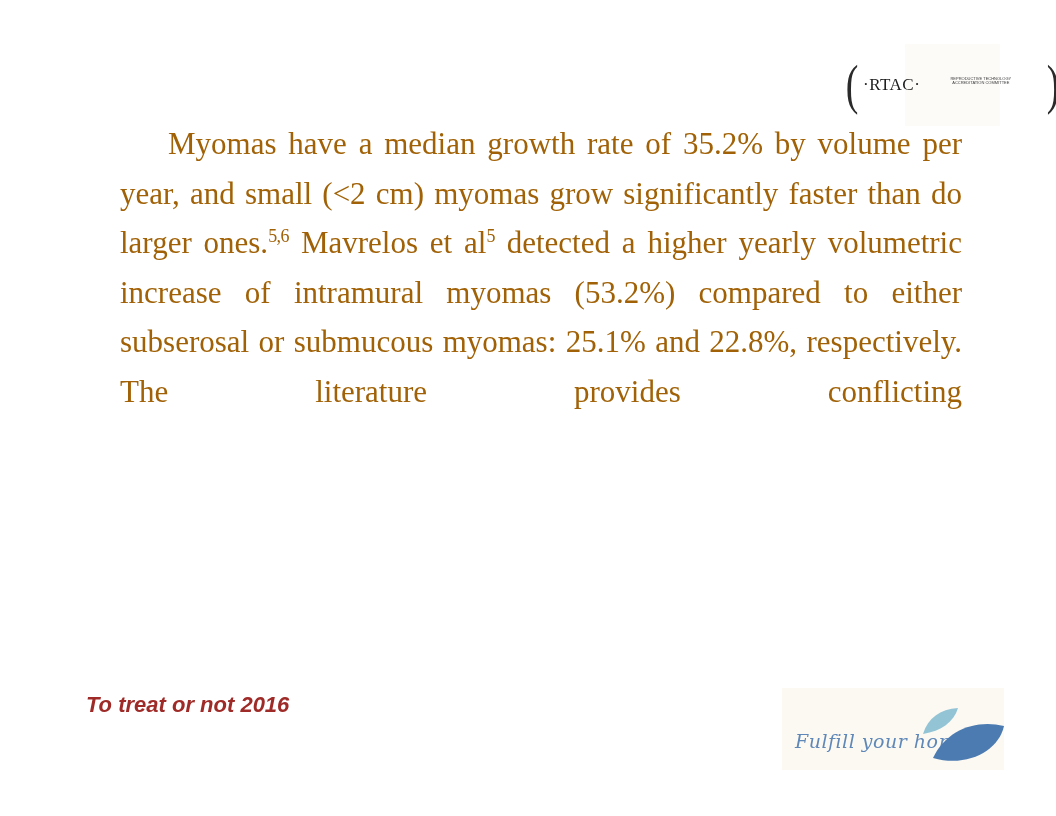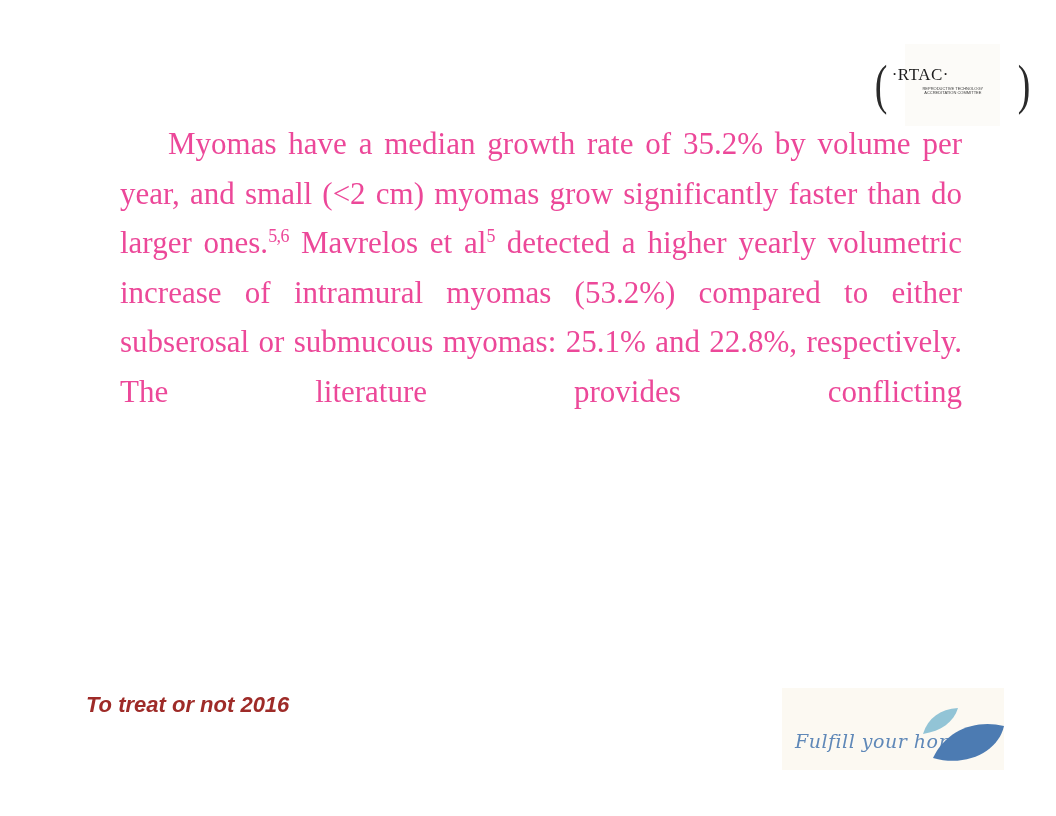--- a/index.html
+++ b/index.html
@@ -24,21 +24,21 @@
     gap: 2px;
   }
   .rtac-paren {
     font-family: "Liberation Serif", serif;
     font-size: 54px;
     font-weight: 300;
     color: #2a2a2a;
     line-height: 1;
     transform: scaleX(0.7);
   }
-  .rtac-center { display: flex; flex-direction: column; align-items: flex-start; }
+  .rtac-center { display: flex; flex-direction: row; align-items: center; }
   .rtac-acronym {
     font-family: "Liberation Serif", serif;
     font-size: 17px;
     letter-spacing: 0.5px;
     color: #1c1c1c;
     white-space: nowrap;
   }
   .rtac-sub {
     font-size: 8px;
     transform: scale(0.5);
@@ -52,21 +52,21 @@
 
   
   .excerpt {
     position: absolute;
     left: 120px; top: 119px;
     width: 842px;
     margin: 0;
     font-family: "Liberation Serif", serif;
     font-size: 31px;
     line-height: 49.5px;
-    color: #ec4899;
+    color: #a16207;
     text-align: justify;
     text-align-last: justify;
     text-indent: 48px;
   }
   .excerpt sup {
     font-size: 0.58em;
     line-height: 0;
     vertical-align: super;
     letter-spacing: -0.5px;
   }

